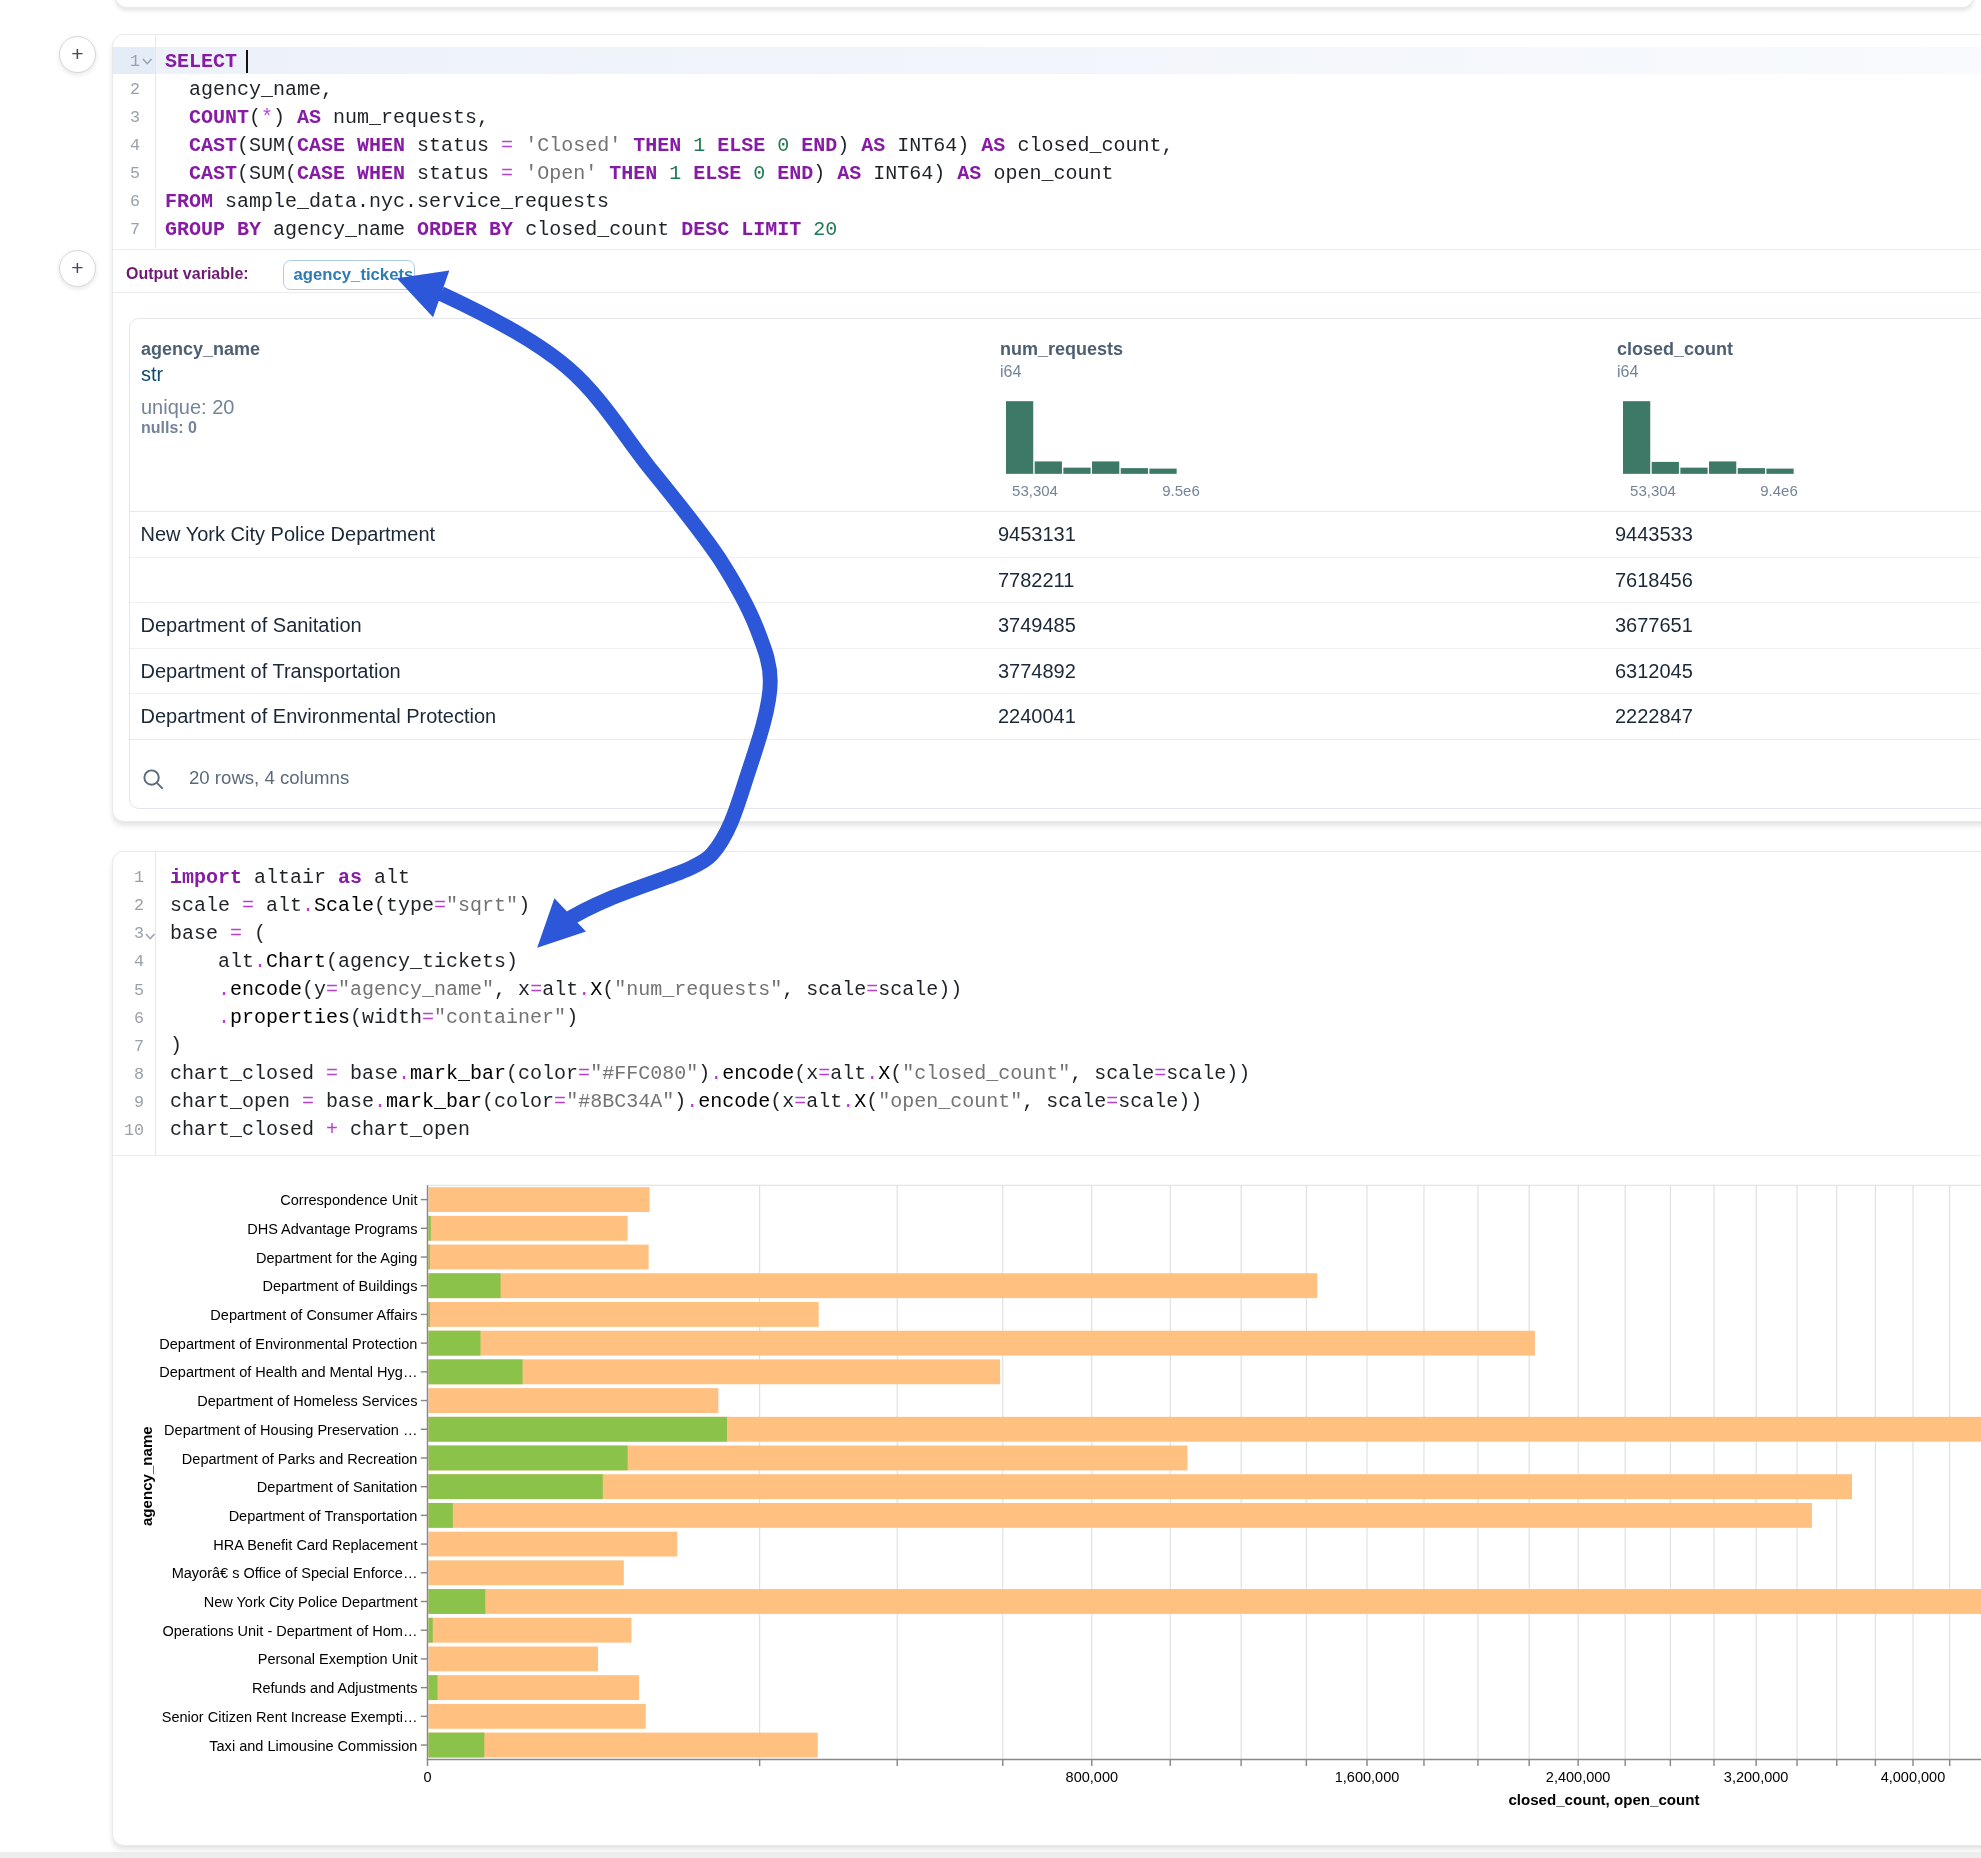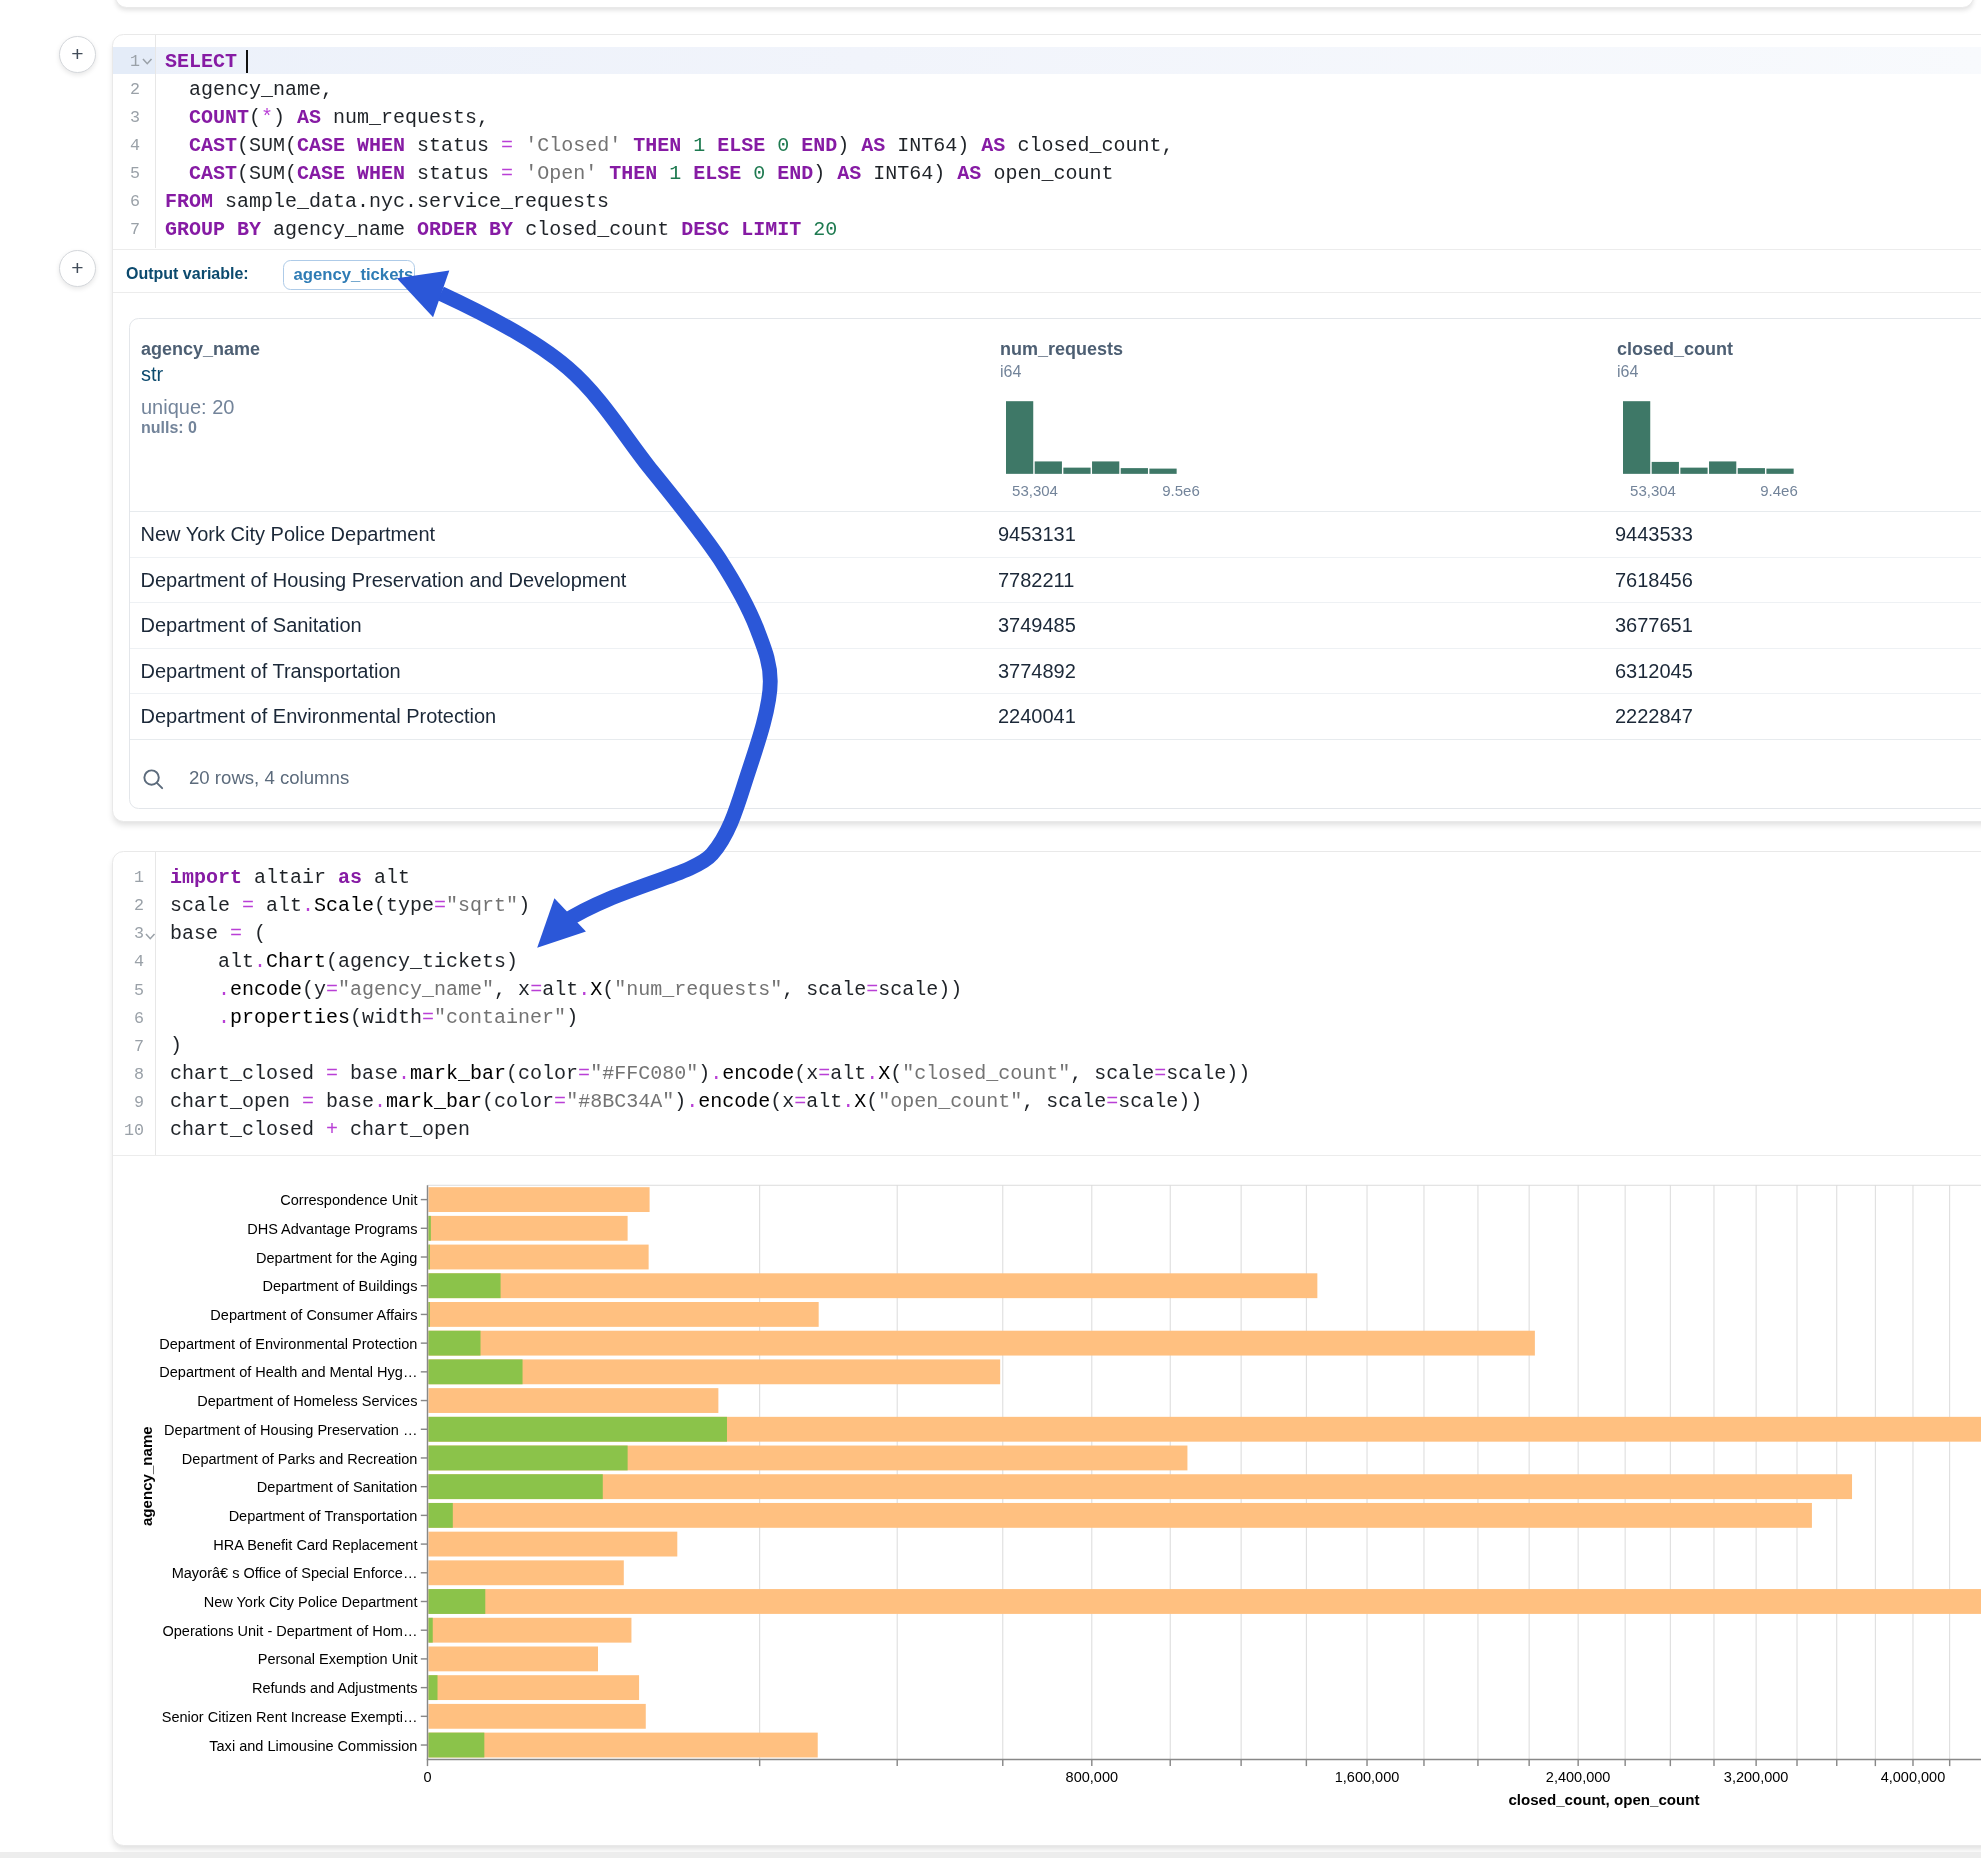--- a/index.html
+++ b/index.html
@@ -58,21 +58,21 @@
   agency_name,
   <span class="k">COUNT</span>(<span class="o">*</span>) <span class="k">AS</span> num_requests,
   <span class="k">CAST</span>(SUM(<span class="k">CASE</span> <span class="k">WHEN</span> status <span class="o">=</span> <span class="s">'Closed'</span> <span class="k">THEN</span> <span class="n">1</span> <span class="k">ELSE</span> <span class="n">0</span> <span class="k">END</span>) <span class="k">AS</span> INT64) <span class="k">AS</span> closed_count,
   <span class="k">CAST</span>(SUM(<span class="k">CASE</span> <span class="k">WHEN</span> status <span class="o">=</span> <span class="s">'Open'</span> <span class="k">THEN</span> <span class="n">1</span> <span class="k">ELSE</span> <span class="n">0</span> <span class="k">END</span>) <span class="k">AS</span> INT64) <span class="k">AS</span> open_count
 <span class="k">FROM</span> sample_data.nyc.service_requests
 <span class="k">GROUP</span> <span class="k">BY</span> agency_name <span class="k">ORDER</span> <span class="k">BY</span> closed_count <span class="k">DESC</span> <span class="k">LIMIT</span> <span class="n">20</span></div>
   <div style="position:absolute;left:246px;top:50px;width:1.9px;height:23px;background:#111;"></div>
 
   <div class="sep" style="left:113px;top:249px;width:1869px;"></div>
 
-  <div style="position:absolute;left:126px;top:265px;font-size:16px;font-weight:bold;color:#0c4a6e;">Output variable:</div>
+  <div style="position:absolute;left:126px;top:265px;font-size:16px;font-weight:bold;color:#701a75;">Output variable:</div>
   <div style="position:absolute;left:255px;top:260px;width:130px;height:28px;border:1.4px solid #aecbe8;border-radius:7.6px;overflow:hidden;margin-left:28px;">
     <div style="position:absolute;left:9.6px;top:3.8px;font-size:16.7px;font-weight:bold;color:#2f7cb5;white-space:nowrap;">agency_tickets</div>
   </div>
   <div class="sep" style="left:113px;top:292px;width:1869px;"></div>
 
   <div style="position:absolute;left:129px;top:318px;width:1870px;height:489px;border:1px solid #e3e6ea;border-radius:9.6px;background:#fff;"></div>
 
   <div style="position:absolute;left:141px;top:339px;font-size:18px;font-weight:bold;color:#4d5f73;">agency_name</div>
   <div style="position:absolute;left:141px;top:363px;font-size:20px;color:#0c4a6e;">str</div>
   <div style="position:absolute;left:141px;top:396px;font-size:20px;color:#73849a;">unique: 20</div>
@@ -109,21 +109,20 @@
   <div style="position:absolute;left:1779px;top:482px;width:0;font-size:15px;color:#73849a;"><span style="display:inline-block;transform:translateX(-50%);white-space:nowrap;">9.4e6</span></div>
 
   <div class="sep" style="left:130px;top:511px;width:1868px;background:#e7ebee;"></div>
   <div class="trow" style="top:511px;">
       <span class="c1">New York City Police Department</span>
       <span class="c2">9453131</span>
       <span class="c3">9443533</span>
     </div>
   <div class="sep" style="left:130px;top:557px;width:1868px;background:#eef1f4;"></div>
   <div class="trow" style="top:557px;">
-      <span class="c1">Department of Housing Preservation and Development</span>
       <span class="c2">7782211</span>
       <span class="c3">7618456</span>
     </div>
   <div class="sep" style="left:130px;top:602px;width:1868px;background:#eef1f4;"></div>
   <div class="trow" style="top:602px;">
       <span class="c1">Department of Sanitation</span>
       <span class="c2">3749485</span>
       <span class="c3">3677651</span>
     </div>
   <div class="sep" style="left:130px;top:648px;width:1868px;background:#eef1f4;"></div>

